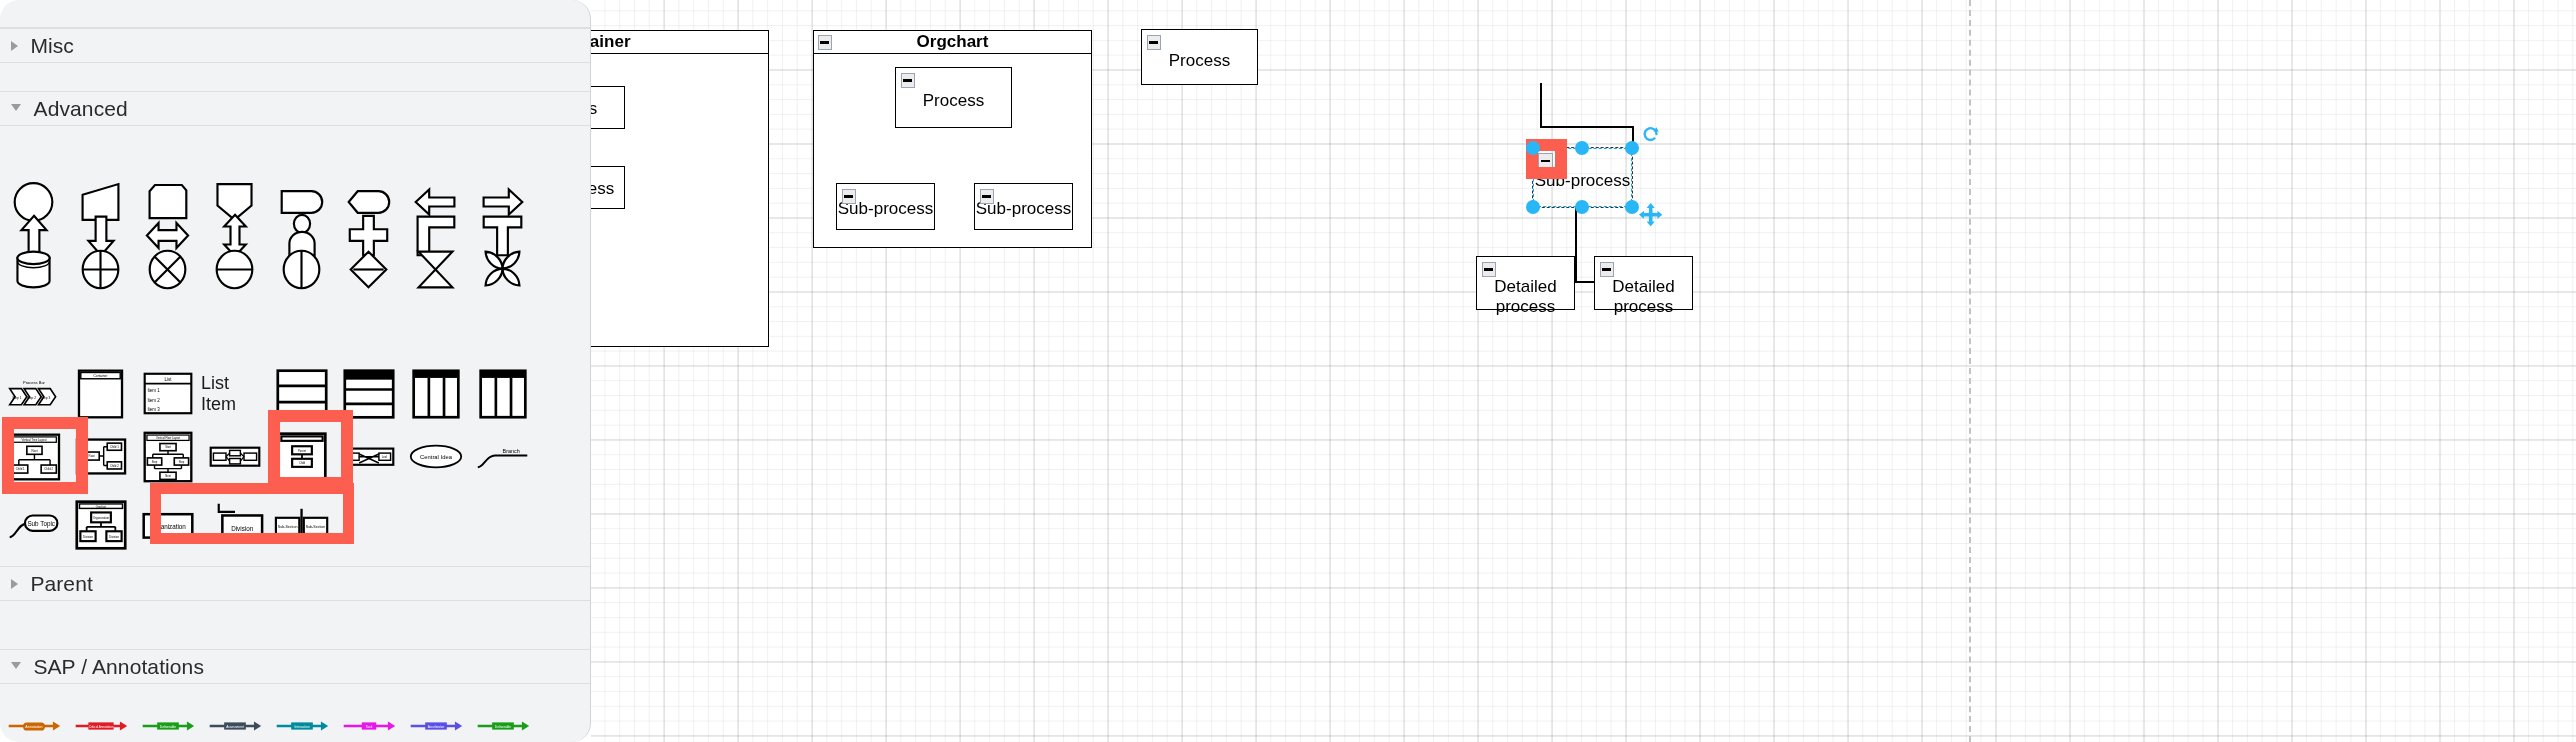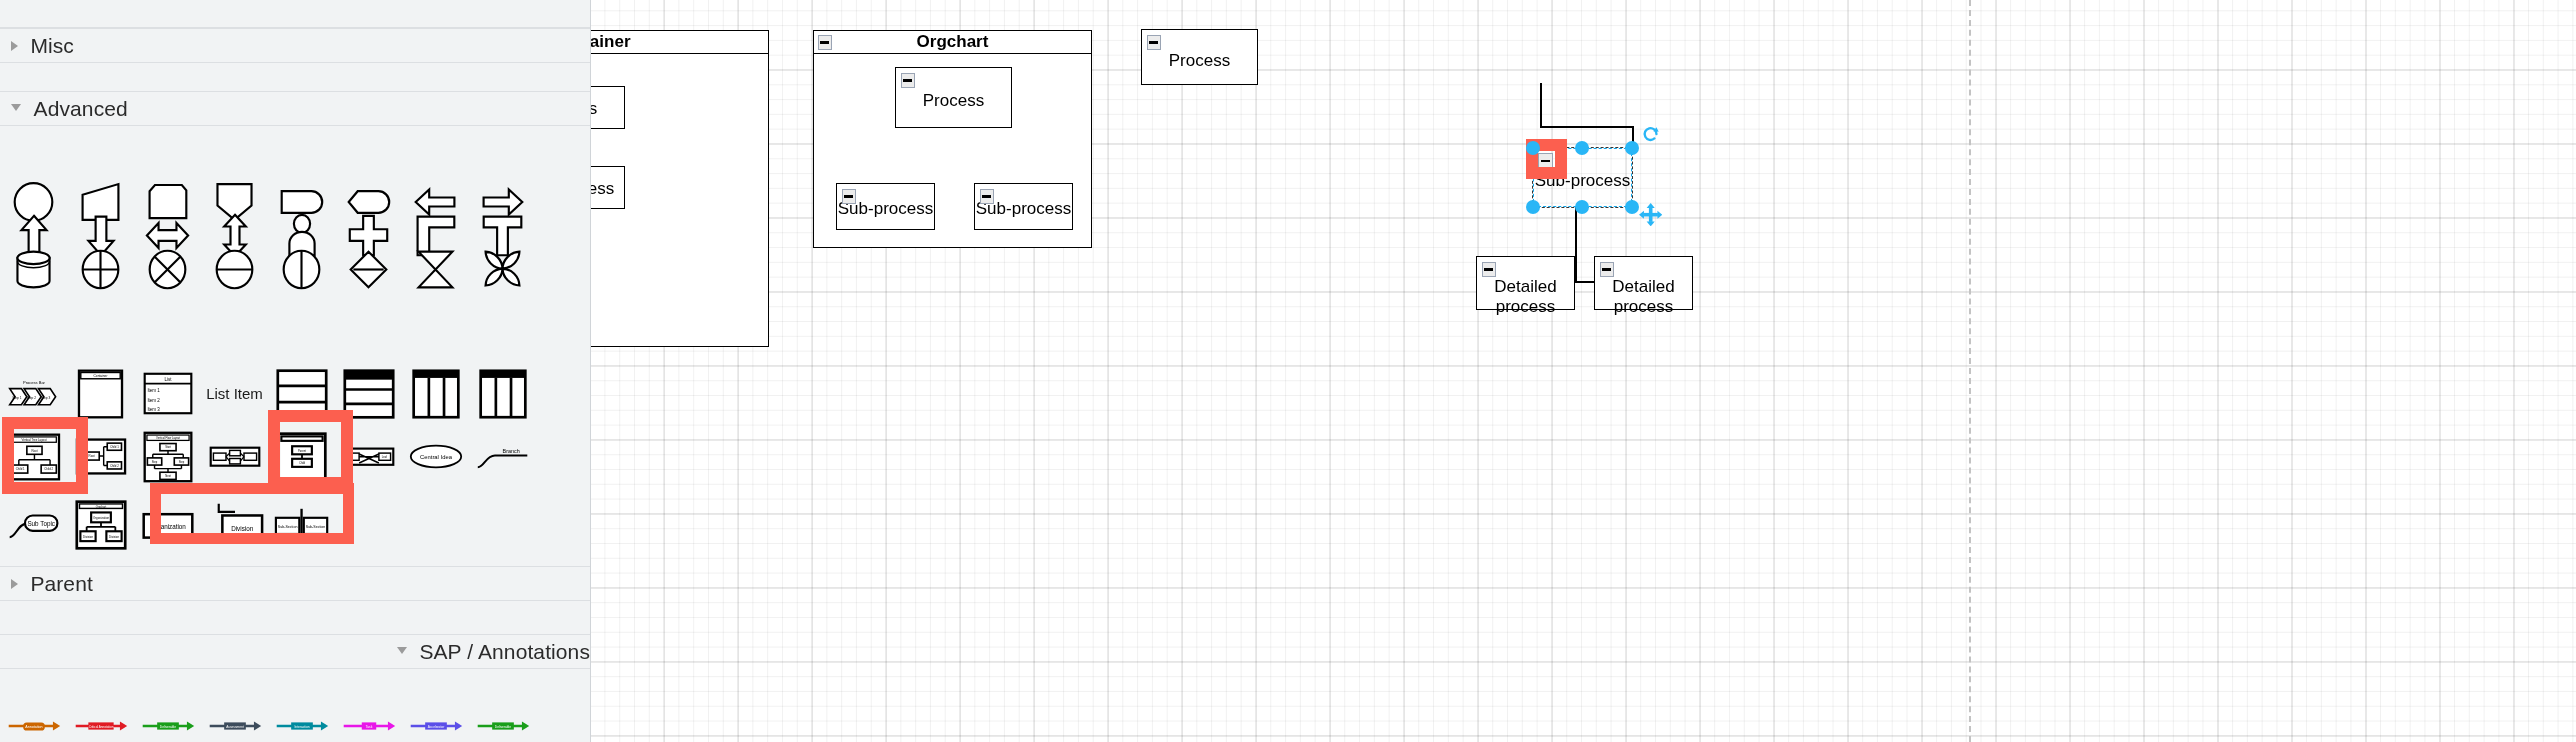--- a/index.html
+++ b/index.html
@@ -13,20 +13,21 @@
   #app { position: relative; width: 2576px; height: 742px; display: flex; }
 
   
   #sidebar {
     position: relative;
     width: 591px; height: 742px;
     background: #f1f3f4;
     border-right: 0.9px solid #d0d4d8;
     overflow: hidden;
     flex: 0 0 591px;
+    border-radius: 19px;
   }
   .sb-top-sep { position:absolute; left:0; right:0; top:27px; height:0.9px; background:#dcdfe2; }
 
   .sec-header {
     position: absolute; left: 0; right: 0;
     height: 35px;
     display: flex; align-items: center;
     padding-left: 10.8px;
     font-size: 21px;
     color: #2b2b2b;
@@ -137,21 +138,21 @@
   }
   .handle {
     position: absolute;
     width: 14.4px; height: 14.4px; border-radius: 50%;
     background: #29b6f6;
     z-index: 7;
     cursor: pointer;
   }
   .rot-icon, .mv-icon { position: absolute; z-index: 7; cursor: pointer; }
 
-  .pal-txt { font-size: 15px; color: #1a1a1a; }
+  .pal-txt { font-size: 18px; color: #1a1a1a; }
 </style>
 </head>
 <body>
 
 <div id="app">
 
   <div id="sidebar">
     <div class="sb-top-sep"></div>
 
     <div class="sec-header" style="top:28px;">
@@ -507,21 +508,21 @@
 
     <div class="hl" style="left:1.8px;  top:417px; width:86px;  height:77px;"></div>
     <div class="hl" style="left:268px;top:410px; width:85px;  height:79px;"></div>
     <div class="hl thin" style="left:150px;top:483px; width:204px; height:61px;"></div>
 
     <div class="sec-header" style="top:566px;">
       <span class="tri closed"></span>
       <span class="sec-label">Parent</span>
     </div>
 
-    <div class="sec-header" style="top:634px;justify-content:flex-end;">
+    <div class="sec-header" style="top:649px;">
       <span class="tri open"></span>
       <span class="sec-label">SAP / Annotations</span>
     </div>
 
     <div class="palette-row" style="top:692px;left:0;">
       <div class="pal">
         <svg width="56" height="20" viewBox="0 0 62 22">
             <g>
           <line x1="3" y1="11" x2="56" y2="11" stroke="#CC6600" stroke-width="3"></line>
           <polygon points="60,11 52,6 52,16" fill="#CC6600"></polygon>

